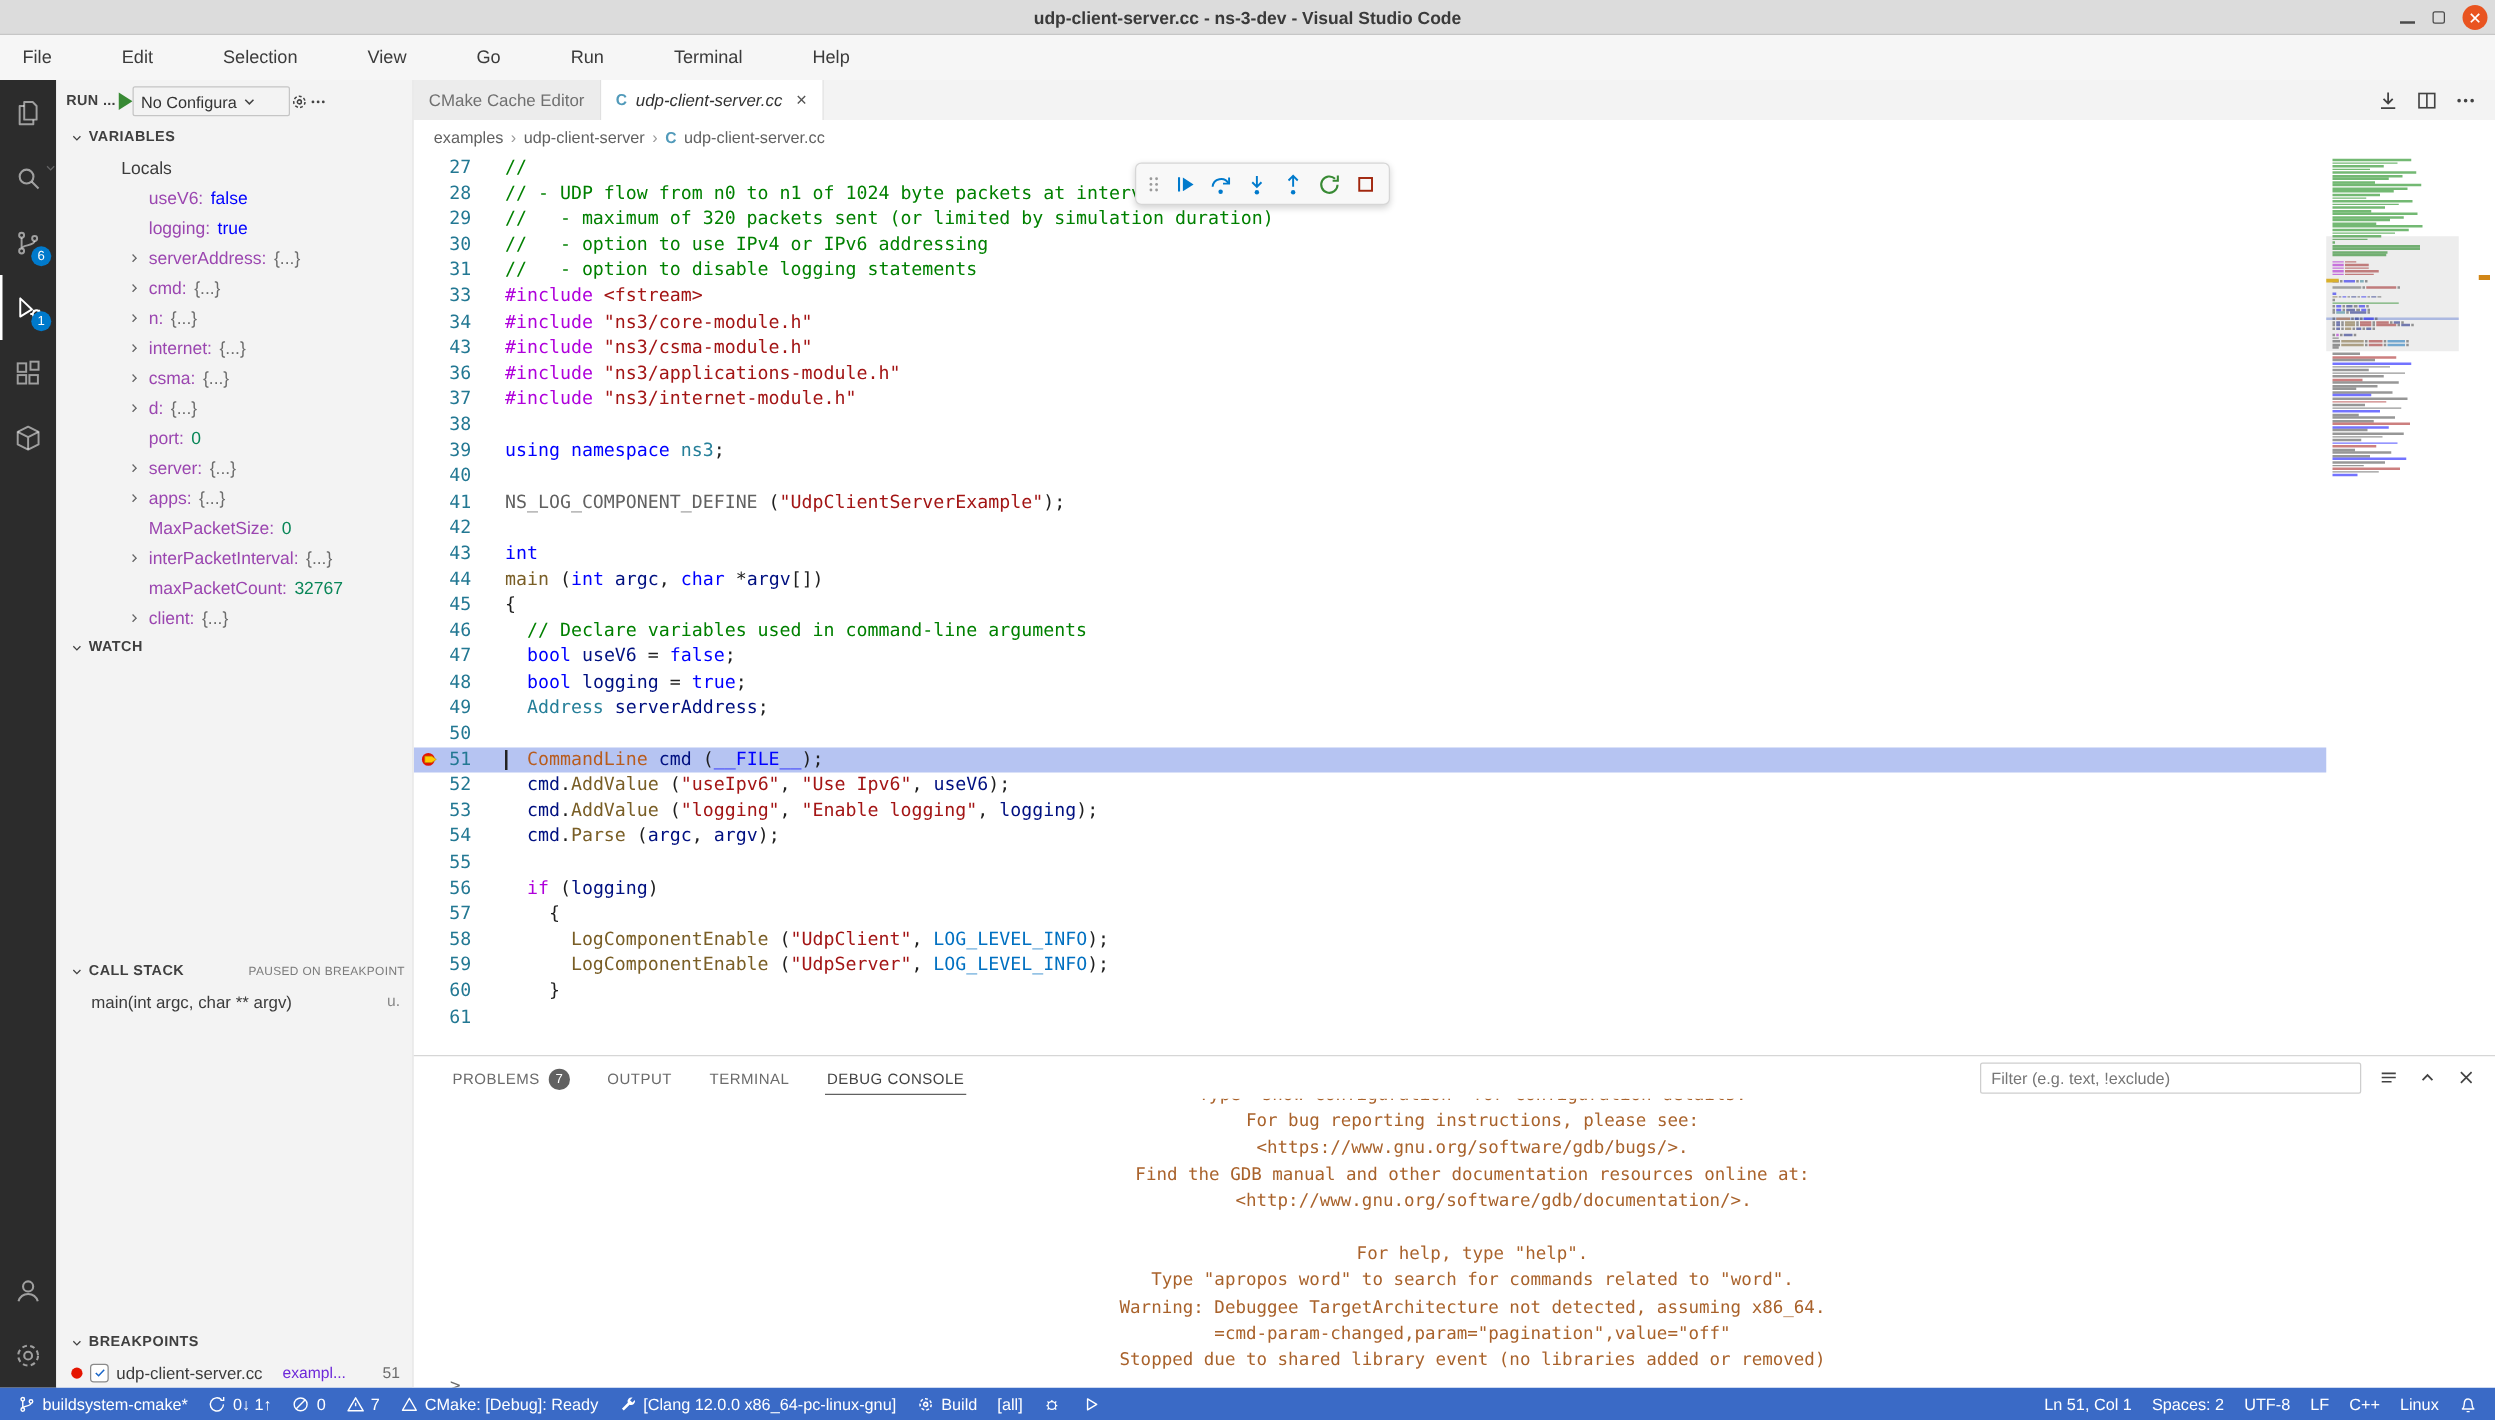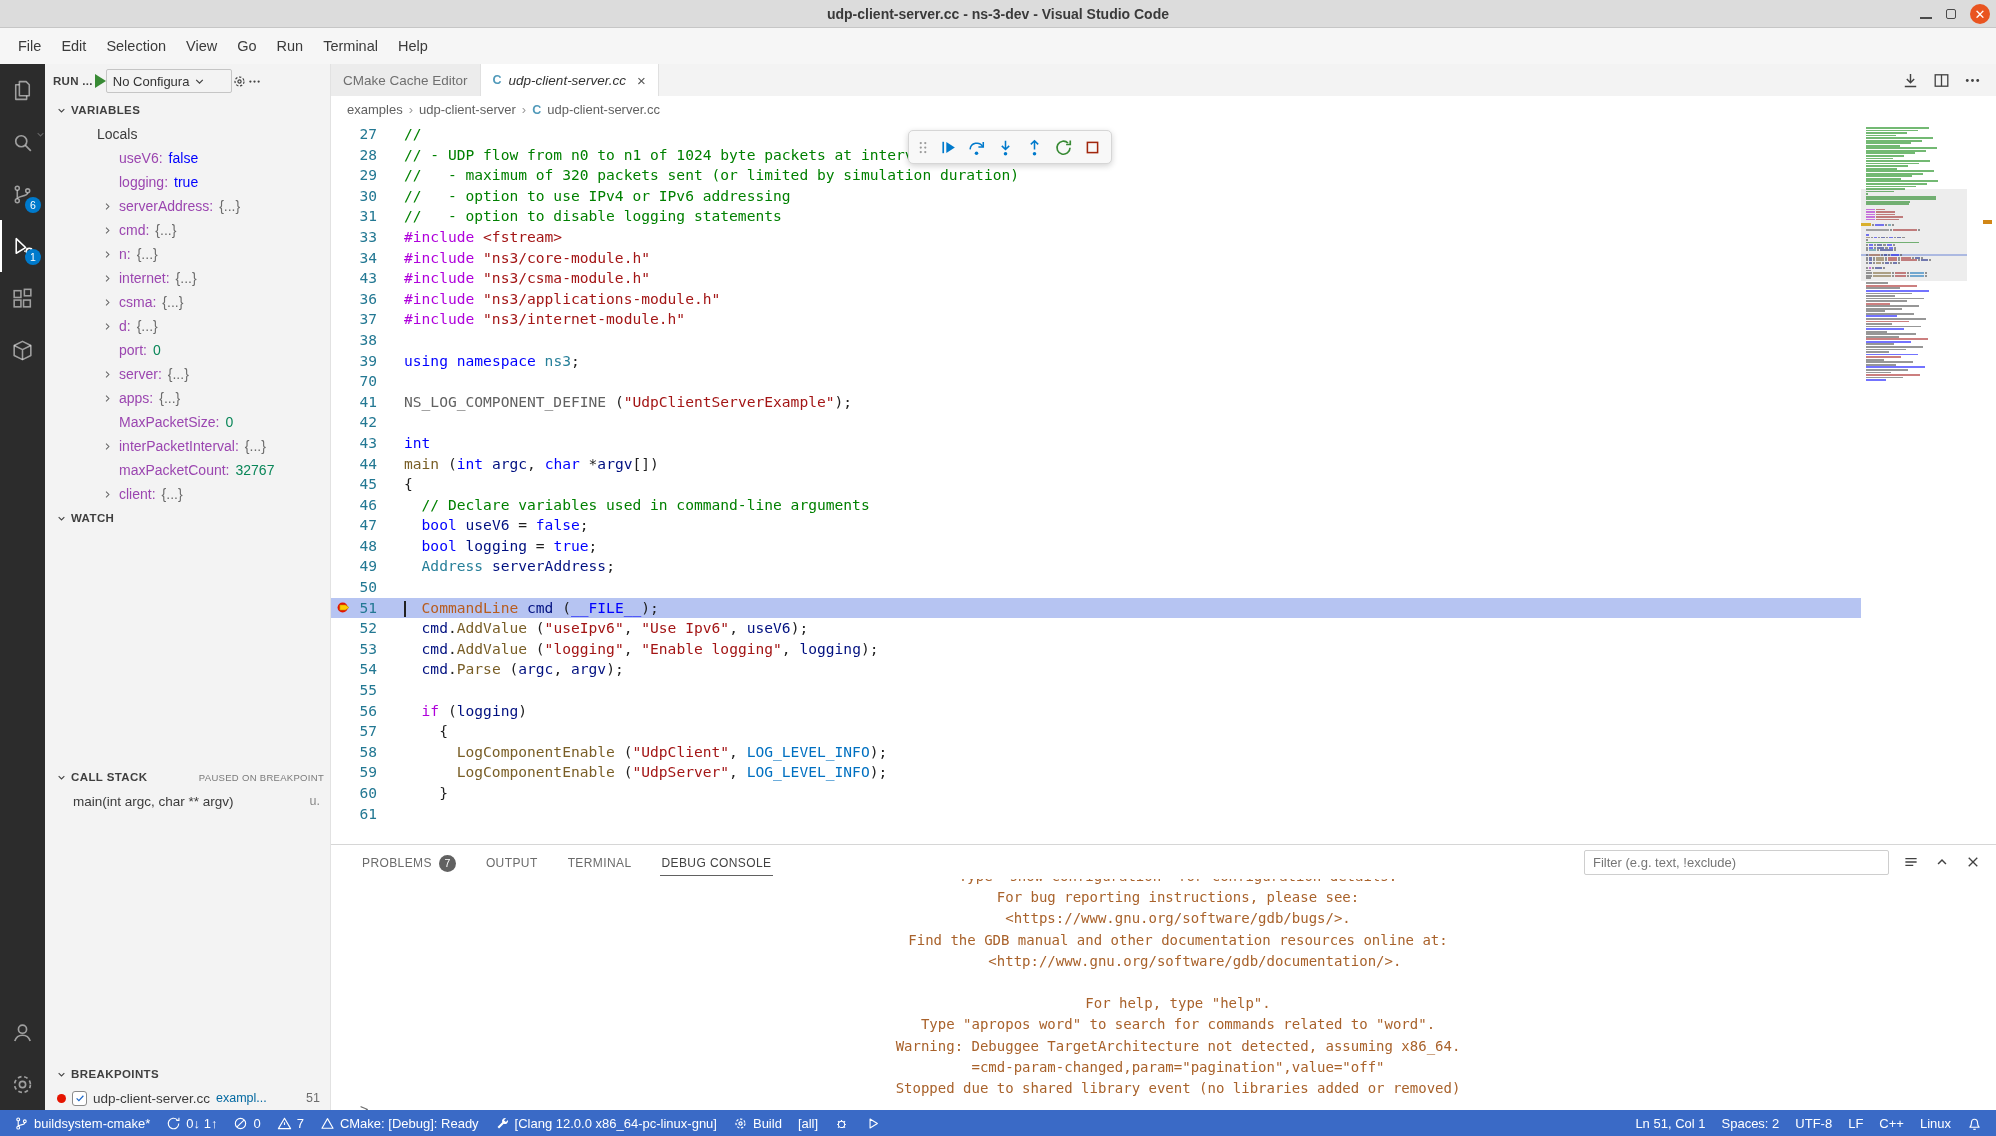--- a/index.html
+++ b/index.html
@@ -7,21 +7,21 @@
 
   
   .titlebar { height:28px; background:#dcdcdc; border-bottom:1px solid #c6c6c6; display:flex; align-items:center; justify-content:center; position:relative; }
   .titlebar .wtitle { font-size:14px; font-weight:bold; color:#3a3a3a; }
   .win-controls { position:absolute; right:6px; top:0; height:28px; display:flex; align-items:center; gap:14px; }
   .wc-min { width:12px; height:1px; border-bottom:2px solid #4a4a4a; margin-top:8px; }
   .wc-max { width:10px; height:10px; border:1.6px solid #4a4a4a; border-radius:2px; }
   .wc-close { width:20px; height:20px; border-radius:50%; background:#e95420; color:#fff; display:flex; align-items:center; justify-content:center; font-size:13px; line-height:1; }
 
   
-  .menubar { height:36px; background:#f6f6f6; display:flex; align-items:center; padding-left:8px; }
+  .menubar { height:36px; background:#f6f6f6; display:flex; align-items:center; padding-left:8px;gap:36px; }
   .menu-item { padding:5px 10px; font-size:14.5px; color:#3b3b3b; border-radius:4px; }
 
   
   .main { display:flex; height:1046px; position:relative; }
 
   
   .activitybar { width:45px; background:#2c2c2c; display:flex; flex-direction:column; flex-shrink:0; }
   .act-item { width:45px; height:52px; display:flex; align-items:center; justify-content:center; position:relative; color:rgba(255,255,255,0.55); }
   .act-item svg { width:25px; height:25px; }
   .act-item.active { color:#fff; border-left:2px solid #fff; }
@@ -44,21 +44,21 @@
   .tree-row .twisty { position:absolute; left:56px; color:#646465; display:flex; } .tree-row .twisty svg { width:13px; height:13px; }
   .var-name { color:#9b46b0; margin-right:6px; }
   .val-bool { color:#0000ff; } .val-num { color:#098658; } .val-obj { color:#6c6c6c; }
   .scope-label { font-weight:normal; }
   .frame-row { height:24px; display:flex; align-items:center; padding:0 10px 0 28px; font-size:13.5px; }
   .frame-detail { margin-left:auto; color:#888; font-size:12.5px; }
   .bp-row { height:24px; display:flex; align-items:center; gap:6px; padding-left:12px; font-size:13.5px; }
   .bp-dot { width:9px; height:9px; border-radius:50%; background:#e51400; flex-shrink:0; }
   .bp-check { width:15px; height:15px; border:1px solid #8a8a8a; border-radius:3px; background:#fff; color:#1a66c9; display:flex; align-items:center; justify-content:center; }
   .bp-check svg { width:12px; height:12px; }
-  .bp-path { color:#0369a1; font-size:12.5px; }
+  .bp-path { color:#6d28d9; font-size:12.5px;margin-left:10px; }
   .bp-line { margin-left:auto; margin-right:10px; color:#6c6c6c; font-size:12.5px; }
   .spacer1 { height:235px; } .spacer2 { height:249px; }
 
   
   .editor-region { flex:1; display:flex; flex-direction:column; min-width:0; }
   .tabbar { height:32px; background:#f3f3f3; display:flex; align-items:stretch; position:relative; }
   .tab { display:flex; align-items:center; gap:7px; padding:0 12px; font-size:13.5px; color:#6f6f6f; background:#ececec; border-right:1px solid #e0e0e0; }
   .tab.active { background:#fff; color:#333; }
   .tab.active .tab-label { font-style:italic; }
   .tab-close { font-size:15px; color:#555; margin-left:4px; }
@@ -492,21 +492,21 @@
           <div class="code-line"><span class="glyph"></span><span class="lnum">29</span><span class="lgap"></span><span><span class="tk-c">//   - maximum of 320 packets sent (or limited by simulation duration)</span></span></div>
           <div class="code-line"><span class="glyph"></span><span class="lnum">30</span><span class="lgap"></span><span><span class="tk-c">//   - option to use IPv4 or IPv6 addressing</span></span></div>
           <div class="code-line"><span class="glyph"></span><span class="lnum">31</span><span class="lgap"></span><span><span class="tk-c">//   - option to disable logging statements</span></span></div>
           <div class="code-line"><span class="glyph"></span><span class="lnum">33</span><span class="lgap"></span><span><span class="tk-ct">#include </span><span class="tk-s">&lt;fstream&gt;</span></span></div>
           <div class="code-line"><span class="glyph"></span><span class="lnum">34</span><span class="lgap"></span><span><span class="tk-ct">#include </span><span class="tk-s">"ns3/core-module.h"</span></span></div>
           <div class="code-line"><span class="glyph"></span><span class="lnum">43</span><span class="lgap"></span><span><span class="tk-ct">#include </span><span class="tk-s">"ns3/csma-module.h"</span></span></div>
           <div class="code-line"><span class="glyph"></span><span class="lnum">36</span><span class="lgap"></span><span><span class="tk-ct">#include </span><span class="tk-s">"ns3/applications-module.h"</span></span></div>
           <div class="code-line"><span class="glyph"></span><span class="lnum">37</span><span class="lgap"></span><span><span class="tk-ct">#include </span><span class="tk-s">"ns3/internet-module.h"</span></span></div>
           <div class="code-line"><span class="glyph"></span><span class="lnum">38</span><span class="lgap"></span><span></span></div>
           <div class="code-line"><span class="glyph"></span><span class="lnum">39</span><span class="lgap"></span><span><span class="tk-k">using</span><span class="tk-p"> </span><span class="tk-k">namespace</span><span class="tk-p"> </span><span class="tk-t">ns3</span><span class="tk-p">;</span></span></div>
-          <div class="code-line"><span class="glyph"></span><span class="lnum">70</span><span class="lgap"></span><span></span></div>
+          <div class="code-line"><span class="glyph"></span><span class="lnum">40</span><span class="lgap"></span><span></span></div>
           <div class="code-line"><span class="glyph"></span><span class="lnum">41</span><span class="lgap"></span><span><span class="tk-m">NS_LOG_COMPONENT_DEFINE</span><span class="tk-p"> (</span><span class="tk-s">"UdpClientServerExample"</span><span class="tk-p">);</span></span></div>
           <div class="code-line"><span class="glyph"></span><span class="lnum">42</span><span class="lgap"></span><span></span></div>
           <div class="code-line"><span class="glyph"></span><span class="lnum">43</span><span class="lgap"></span><span><span class="tk-k">int</span></span></div>
           <div class="code-line"><span class="glyph"></span><span class="lnum">44</span><span class="lgap"></span><span><span class="tk-f">main</span><span class="tk-p"> (</span><span class="tk-k">int</span><span class="tk-p"> </span><span class="tk-v">argc</span><span class="tk-p">, </span><span class="tk-k">char</span><span class="tk-p"> *</span><span class="tk-v">argv</span><span class="tk-p">[])</span></span></div>
           <div class="code-line"><span class="glyph"></span><span class="lnum">45</span><span class="lgap"></span><span><span class="tk-p">{</span></span></div>
           <div class="code-line"><span class="glyph"></span><span class="lnum">46</span><span class="lgap"></span><span><span class="tk-c">  // Declare variables used in command-line arguments</span></span></div>
           <div class="code-line"><span class="glyph"></span><span class="lnum">47</span><span class="lgap"></span><span><span class="tk-p">  </span><span class="tk-k">bool</span><span class="tk-p"> </span><span class="tk-v">useV6</span><span class="tk-p"> = </span><span class="tk-k">false</span><span class="tk-p">;</span></span></div>
           <div class="code-line"><span class="glyph"></span><span class="lnum">48</span><span class="lgap"></span><span><span class="tk-p">  </span><span class="tk-k">bool</span><span class="tk-p"> </span><span class="tk-v">logging</span><span class="tk-p"> = </span><span class="tk-k">true</span><span class="tk-p">;</span></span></div>
           <div class="code-line"><span class="glyph"></span><span class="lnum">49</span><span class="lgap"></span><span><span class="tk-p">  </span><span class="tk-t">Address</span><span class="tk-p"> </span><span class="tk-v">serverAddress</span><span class="tk-p">;</span></span></div>
           <div class="code-line"><span class="glyph"></span><span class="lnum">50</span><span class="lgap"></span><span></span></div>

